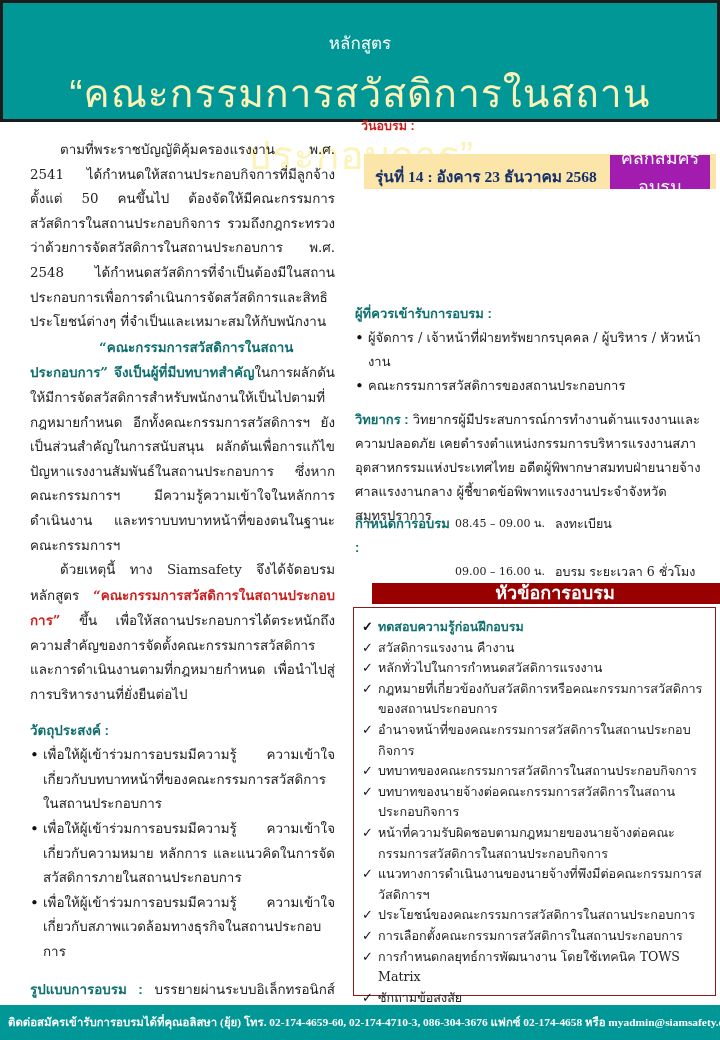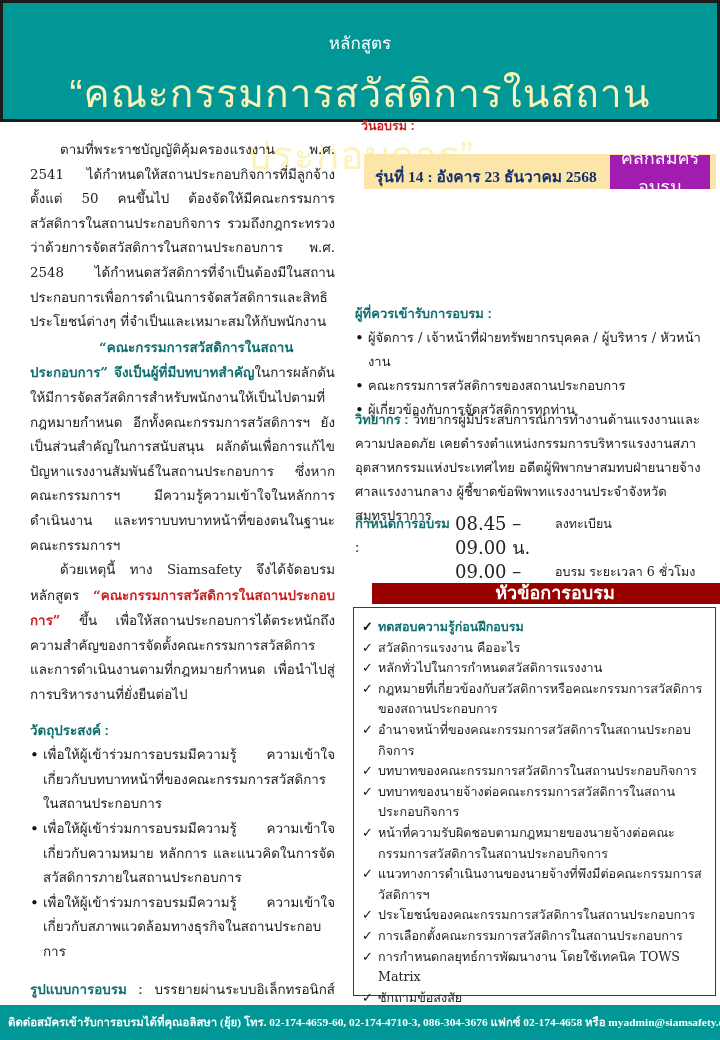--- a/index.html
+++ b/index.html
@@ -38,21 +38,21 @@
   .reg-btn {
     width: 100px; height: 34px; background: #a21caf; color: #fff; font-size: 18px;
     display: flex; align-items: center; justify-content: center; font-family: "Liberation Sans", sans-serif;
     border: none; cursor: pointer;
   }
   .who { position: absolute; left: 0; top: 188px; width: 362px; }
   .speaker { position: absolute; left: 0; top: 294px; width: 360px; }
   .schedule { position: absolute; left: 0; top: 398px; width: 360px; }
   .sched-row { display: flex; }
   .sched-label { width: 100px; }
-  .sched-time { width: 100px; font-size: 18px; }
+  .sched-time { width: 100px; font-size: 11px; }
   .sched-desc { font-size: 12.5px; }
 
   .topics-head {
     position: absolute; left: 372px; top: 583px; width: 366px; height: 21px; background: #990000;
     color: #fff; text-align: center; font-size: 18px; line-height: 21px; font-weight: bold; font-family: "Liberation Sans", sans-serif;
   }
   .topics-box {
     position: absolute; left: 353px; top: 607px; width: 363px; height: 389px;
     border: 1.5px solid #8b1a1a; padding: 9px 8px 0 8px; font-size: 12.6px; line-height: 20.6px;
   }
@@ -111,21 +111,20 @@
   <div class="date-bar">
     <span class="date-text">รุ่นที่ 14 : อังคาร 23 ธันวาคม 2568</span>
     <button class="reg-btn">คลิกสมัครอบรม</button>
   </div>
 
   <div class="who">
     <div class="sec-label">ผู้ที่ควรเข้ารับการอบรม :</div>
     <ul class="bullets">
       <li>ผู้จัดการ / เจ้าหน้าที่ฝ่ายทรัพยากรบุคคล / ผู้บริหาร / หัวหน้างาน</li>
       <li>คณะกรรมการสวัสดิการของสถานประกอบการ</li>
-      <li>ผู้เกี่ยวข้องกับการจัดสวัสดิการทุกท่าน</li>
     </ul>
   </div>
 
   <div class="speaker">
     <span class="sec-label">วิทยากร :</span>
     <span>วิทยากรผู้มีประสบการณ์การทำงานด้านแรงงานและความปลอดภัย เคยดำรงตำแหน่งกรรมการบริหารแรงงานสภา อุตสาหกรรมแห่งประเทศไทย อดีตผู้พิพากษาสมทบฝ่ายนายจ้าง ศาลแรงงานกลาง ผู้ชี้ขาดข้อพิพาทแรงงานประจำจังหวัดสมุทรปราการ</span>
   </div>
 
   <div class="schedule">
     <div class="sched-row">
@@ -138,21 +137,21 @@
       <span class="sched-time">09.00 – 16.00 น.</span>
       <span class="sched-desc">อบรม ระยะเวลา 6 ชั่วโมง</span>
     </div>
   </div>
 </div>
 
 <div class="topics-head">หัวข้อการอบรม</div>
 <div class="topics-box">
   <ul id="topics-list">
       <li class="hl"><span class="chk">✓</span><span>ทดสอบความรู้ก่อนฝึกอบรม</span></li>
-      <li><span class="chk">✓</span><span>สวัสดิการแรงงาน คืออะไร</span></li>
+      <li><span class="chk">✓</span><span>สวัสดิการแรงงาน คืางาน</span></li>
       <li><span class="chk">✓</span><span>หลักทั่วไปในการกำหนดสวัสดิการแรงงาน</span></li>
       <li><span class="chk">✓</span><span>กฎหมายที่เกี่ยวข้องกับสวัสดิการหรือคณะกรรมการสวัสดิการของสถานประกอบการ</span></li>
       <li><span class="chk">✓</span><span>อำนาจหน้าที่ของคณะกรรมการสวัสดิการในสถานประกอบกิจการ</span></li>
       <li><span class="chk">✓</span><span>บทบาทของคณะกรรมการสวัสดิการในสถานประกอบกิจการ</span></li>
       <li><span class="chk">✓</span><span>บทบาทของนายจ้างต่อคณะกรรมการสวัสดิการในสถานประกอบกิจการ</span></li>
       <li><span class="chk">✓</span><span>หน้าที่ความรับผิดชอบตามกฎหมายของนายจ้างต่อคณะกรรมการสวัสดิการในสถานประกอบกิจการ</span></li>
       <li><span class="chk">✓</span><span>แนวทางการดำเนินงานของนายจ้างที่พึงมีต่อคณะกรรมการสวัสดิการฯ</span></li>
       <li><span class="chk">✓</span><span>ประโยชน์ของคณะกรรมการสวัสดิการในสถานประกอบการ</span></li>
       <li><span class="chk">✓</span><span>การเลือกตั้งคณะกรรมการสวัสดิการในสถานประกอบการ</span></li>
       <li><span class="chk">✓</span><span>การกำหนดกลยุทธ์การพัฒนางาน โดยใช้เทคนิค TOWS Matrix</span></li>

